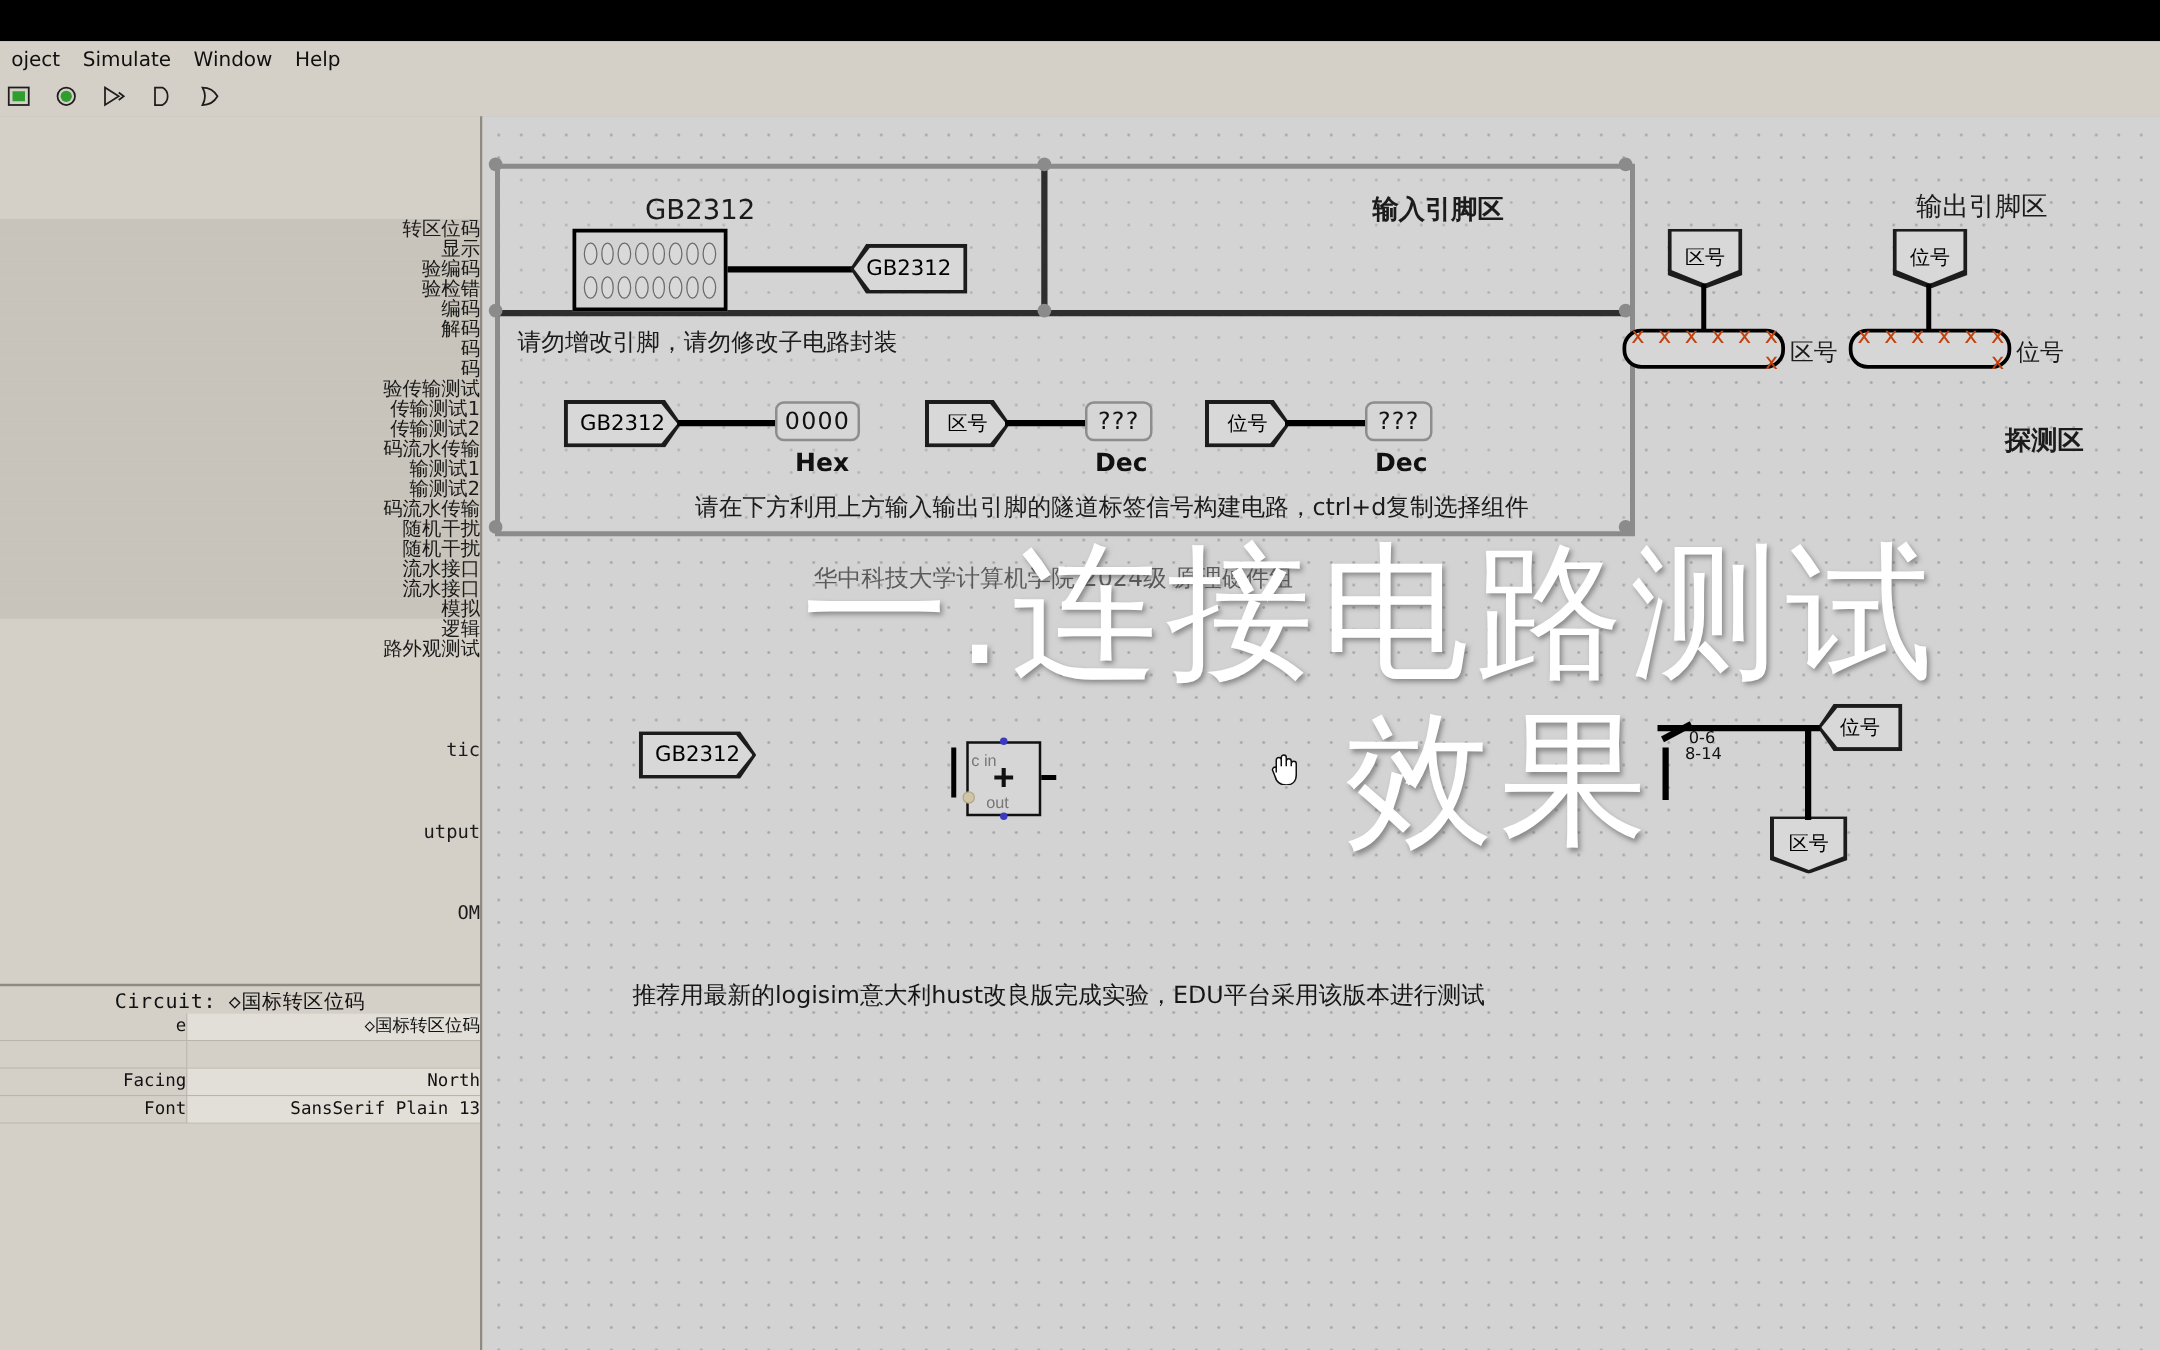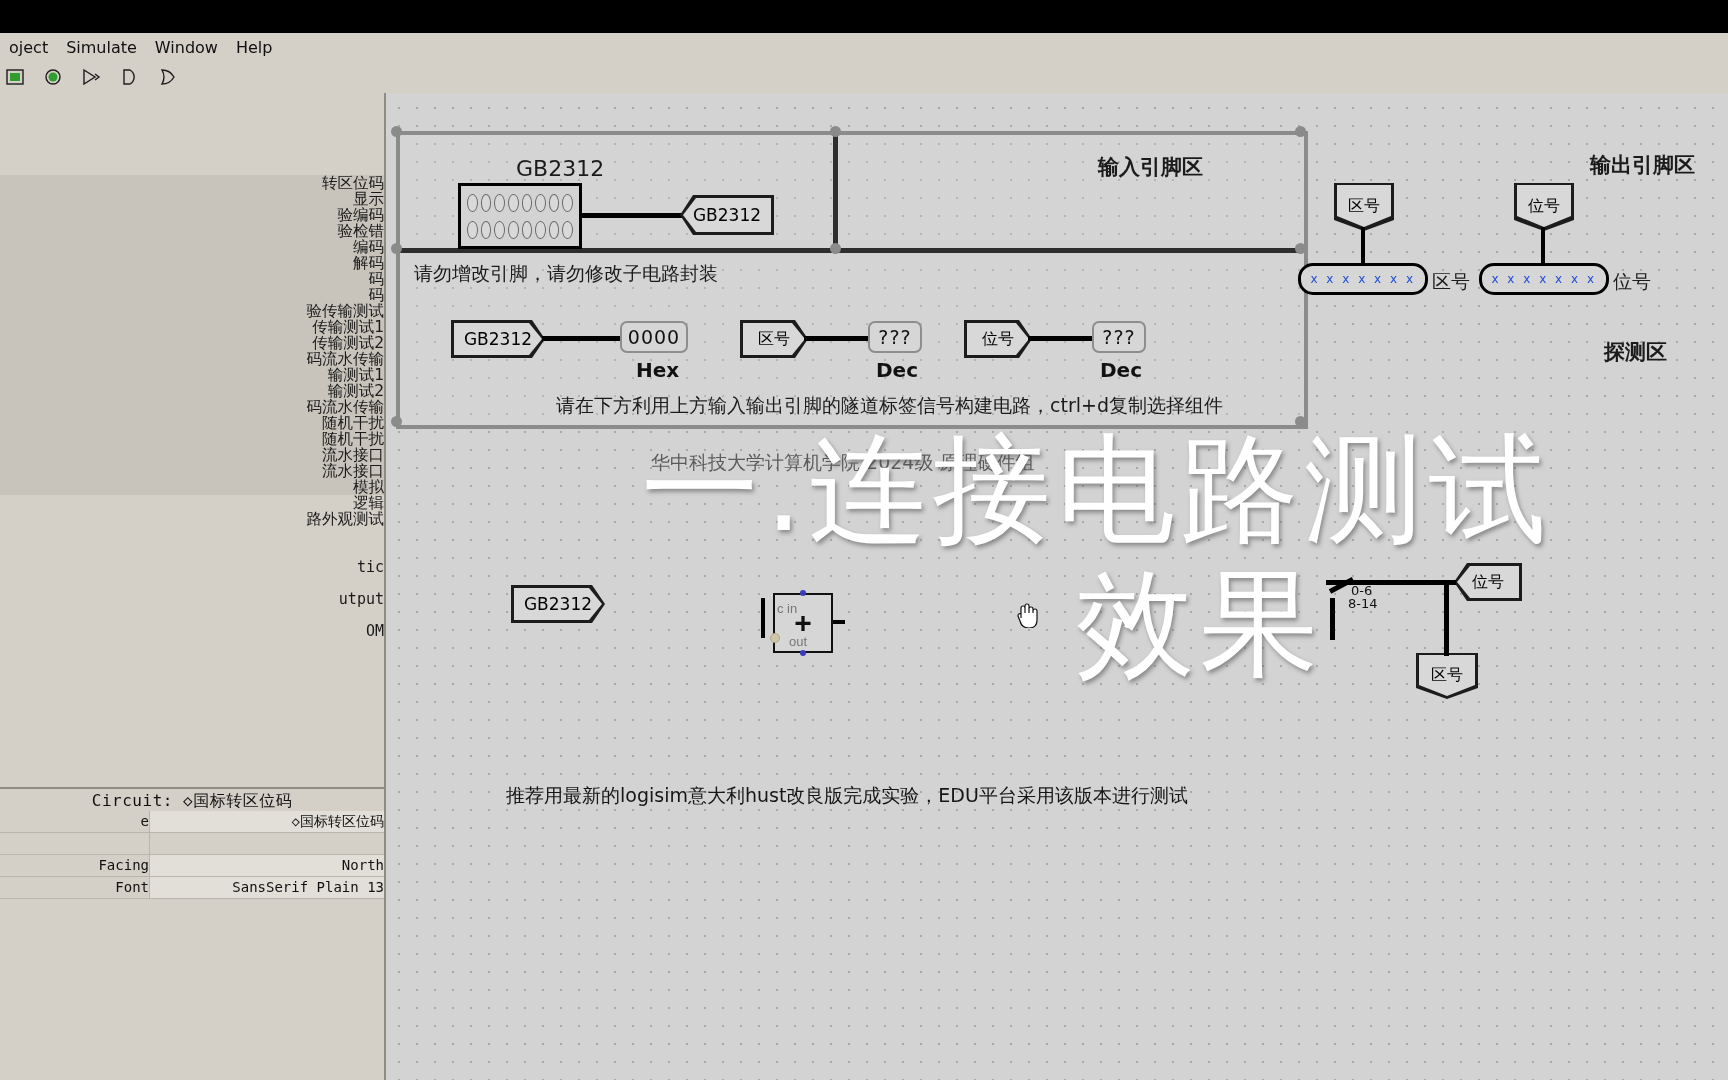--- a/index.html
+++ b/index.html
@@ -20,21 +20,21 @@
   .tbtn{width:22px;height:22px;position:relative;display:inline-block;}
 
   
   .leftpanel{position:absolute;left:0;top:60px;width:384px;height:987px;background:#d4d0c8;
              border-right:2px solid #8f8b82;}
   .tree{position:absolute;left:0;top:82px;width:384px;height:600px;overflow:hidden;}
   .tnode{font-family:"DejaVu Sans",sans-serif;font-size:15.5px;color:#1a1a1a;height:16px;
          line-height:16px;white-space:nowrap;padding-left:0;}
   .tnode.sel{background:#c8c4bb;}
   .tgap{height:16px;}
-  .tnode.mono{font-family:"DejaVu Sans Mono",monospace;font-size:15px;}
+  .tnode.mono{font-family:"DejaVu Sans Mono",monospace;font-size:15px;margin-top:33px;}
 
   
   .proptitle{position:absolute;left:0;top:694px;width:384px;height:24px;background:#d4d0c8;
              border-top:2px solid #8f8b82;border-bottom:1px solid #9a968d;
              font-family:"DejaVu Sans Mono",monospace;font-size:16px;color:#111;
              display:flex;align-items:center;justify-content:center;letter-spacing:0.5px;}
   .proptbl{position:absolute;left:0;top:718px;width:384px;height:700px;}
   .prow{display:flex;height:21px;border-bottom:1px solid #b9b5ac;background:#d4d0c8;}
   .prow .k{width:141px;border-right:1px solid #b9b5ac;
            font-family:"DejaVu Sans Mono",monospace;font-size:14px;color:#111;
@@ -71,21 +71,21 @@
     clip-path:polygon(13px 0, 100% 0, 100% 100%, 13px 100%, 0 50%);}
   .tun-d{ 
     clip-path:polygon(0 0, 100% 0, 100% calc(100% - 11px), 50% 100%, 0 calc(100% - 11px));}
   .tunbox{position:absolute;box-sizing:border-box;}
 
   .wire{position:absolute;background:#000;}
   .wireg{position:absolute;background:#2e2e2e;}
 
   
   .outpin{position:absolute;border:3px solid #000;border-radius:15px;background:#d6d6d6;
-          font-family:"DejaVu Sans",sans-serif;font-size:12px;letter-spacing:2.5px;color:#1d4ed8;
+          font-family:"DejaVu Sans",sans-serif;font-size:18px;letter-spacing:2.5px;color:#c2410c;
           display:flex;align-items:center;justify-content:center;box-sizing:border-box;}
 
   
   .probe{position:absolute;border:2px solid #8d8d8d;border-radius:7px;background:#d6d6d6;
          font-family:"DejaVu Sans",sans-serif;font-size:19px;letter-spacing:1px;color:#111;
          display:flex;align-items:center;justify-content:center;box-sizing:border-box;}
   .plabel{position:absolute;font-family:"DejaVu Sans",sans-serif;font-size:20px;font-weight:bold;color:#111;}
 
   
   .adder{position:absolute;border:2px solid #111;background:#d6d6d6;box-sizing:border-box;}
@@ -289,21 +289,21 @@
         </div>
 
       <div class="wire" style="left:196px;top:120px;width:100px;height:5px;"></div>
 
       <div class="tunbox tun-l tunnel" style="left:294px;top:102px;width:94px;height:40px;border:none;
            background:#1c1c1c;">GB2312</div>
       <div class="tunbox tun-l tunnel" style="left:297px;top:105px;width:88px;height:34px;background:#d8d8d8;">GB2312</div>
 
       <div class="cmt" style="left:28px;top:168px;font-size:19px;">请勿增改引脚，请勿修改子电路封装</div>
 
-      <div class="cmt" style="left:1204px;top:58px;font-size:21px;font-weight:bold;">输出引脚区</div>
+      <div class="cmt" style="left:1147px;top:58px;font-size:21px;font-weight:normal;">输出引脚区</div>
 
       <div class="tunbox tun-d tunnel" style="left:948px;top:90px;width:60px;height:48px;background:#1c1c1c;">区号</div>
       <div class="tunbox tun-d tunnel" style="left:951px;top:92px;width:54px;height:42px;background:#d8d8d8;font-size:16px;">区号</div>
       <div class="wire" style="left:975px;top:134px;width:4px;height:38px;"></div>
       <div class="outpin" style="left:912px;top:170px;width:130px;height:32px;">x x x x x x x</div>
       <div class="cmt" style="left:1046px;top:176px;font-size:19px;">区号</div>
 
       <div class="tunbox tun-d tunnel" style="left:1128px;top:90px;width:60px;height:48px;background:#1c1c1c;">位号</div>
       <div class="tunbox tun-d tunnel" style="left:1131px;top:92px;width:54px;height:42px;background:#d8d8d8;font-size:16px;">位号</div>
       <div class="wire" style="left:1155px;top:134px;width:4px;height:38px;"></div>

